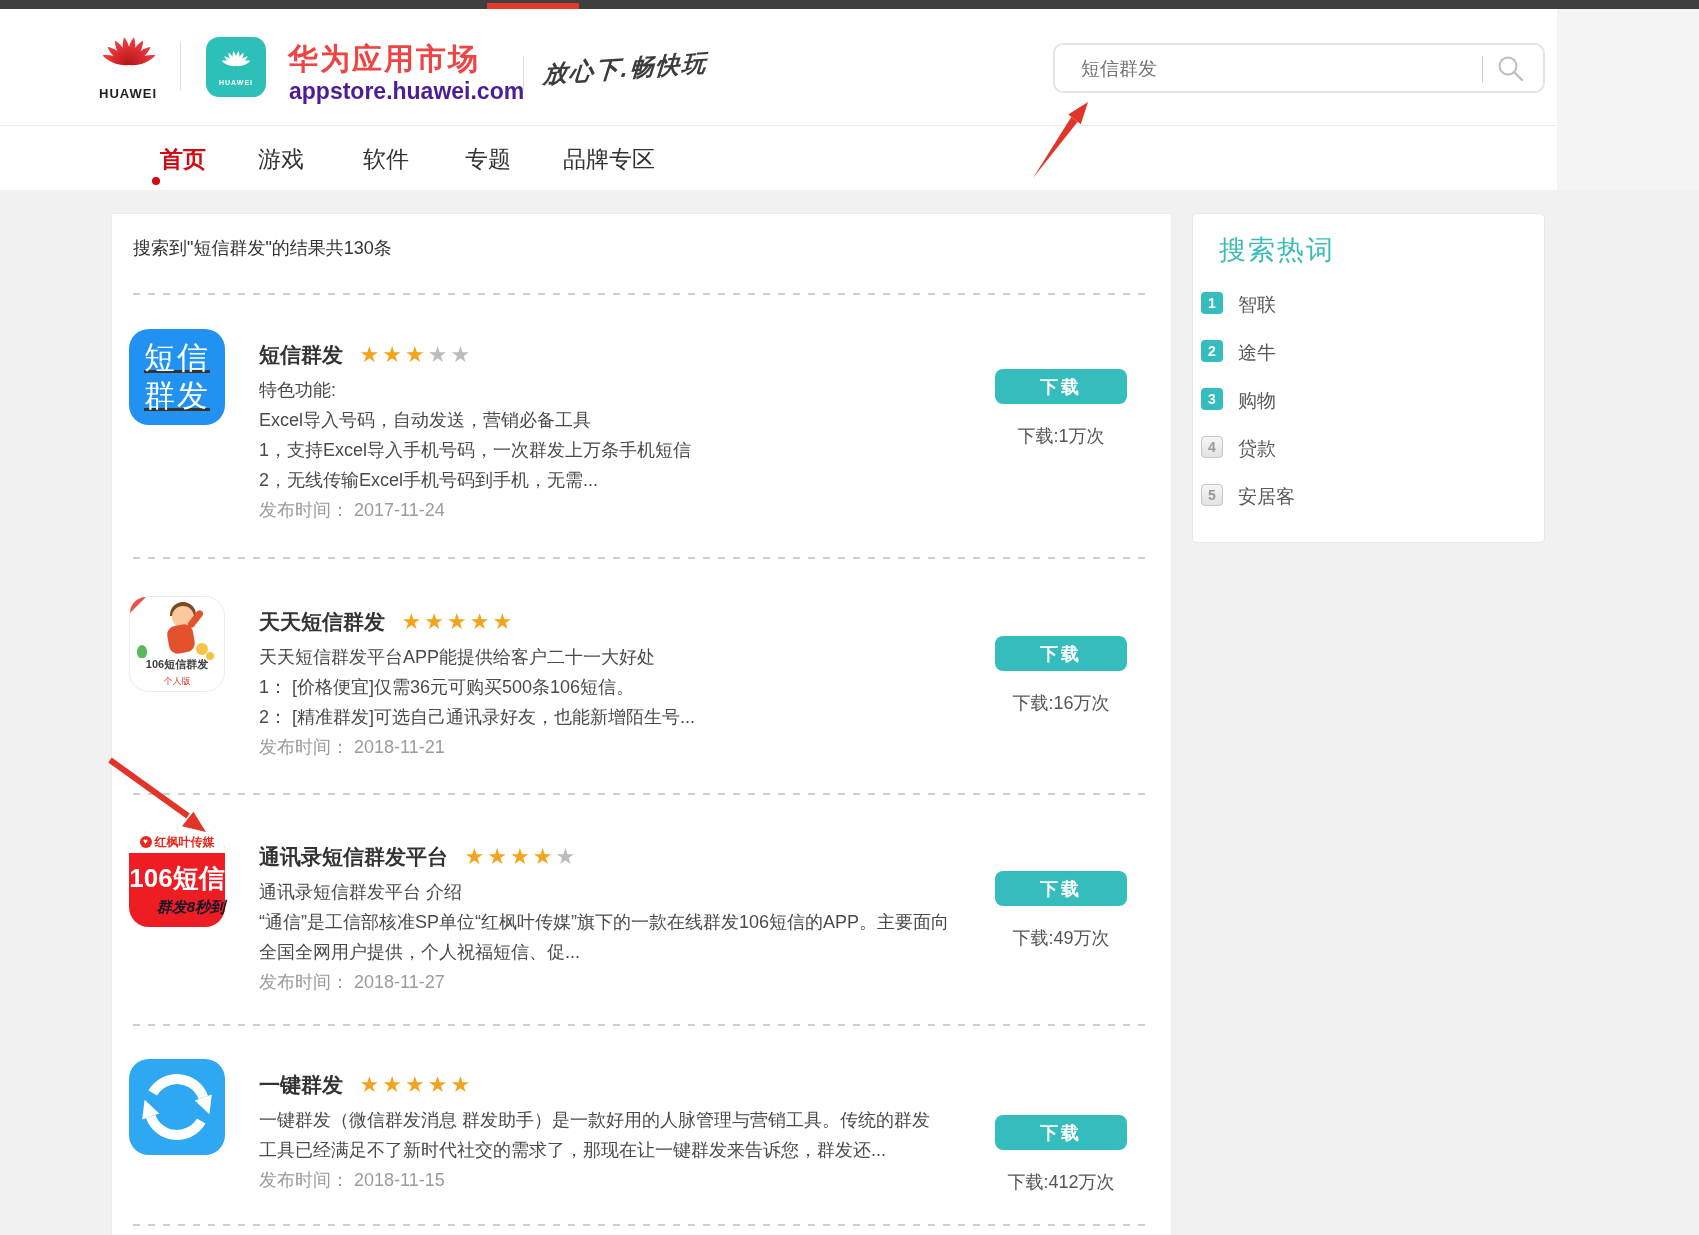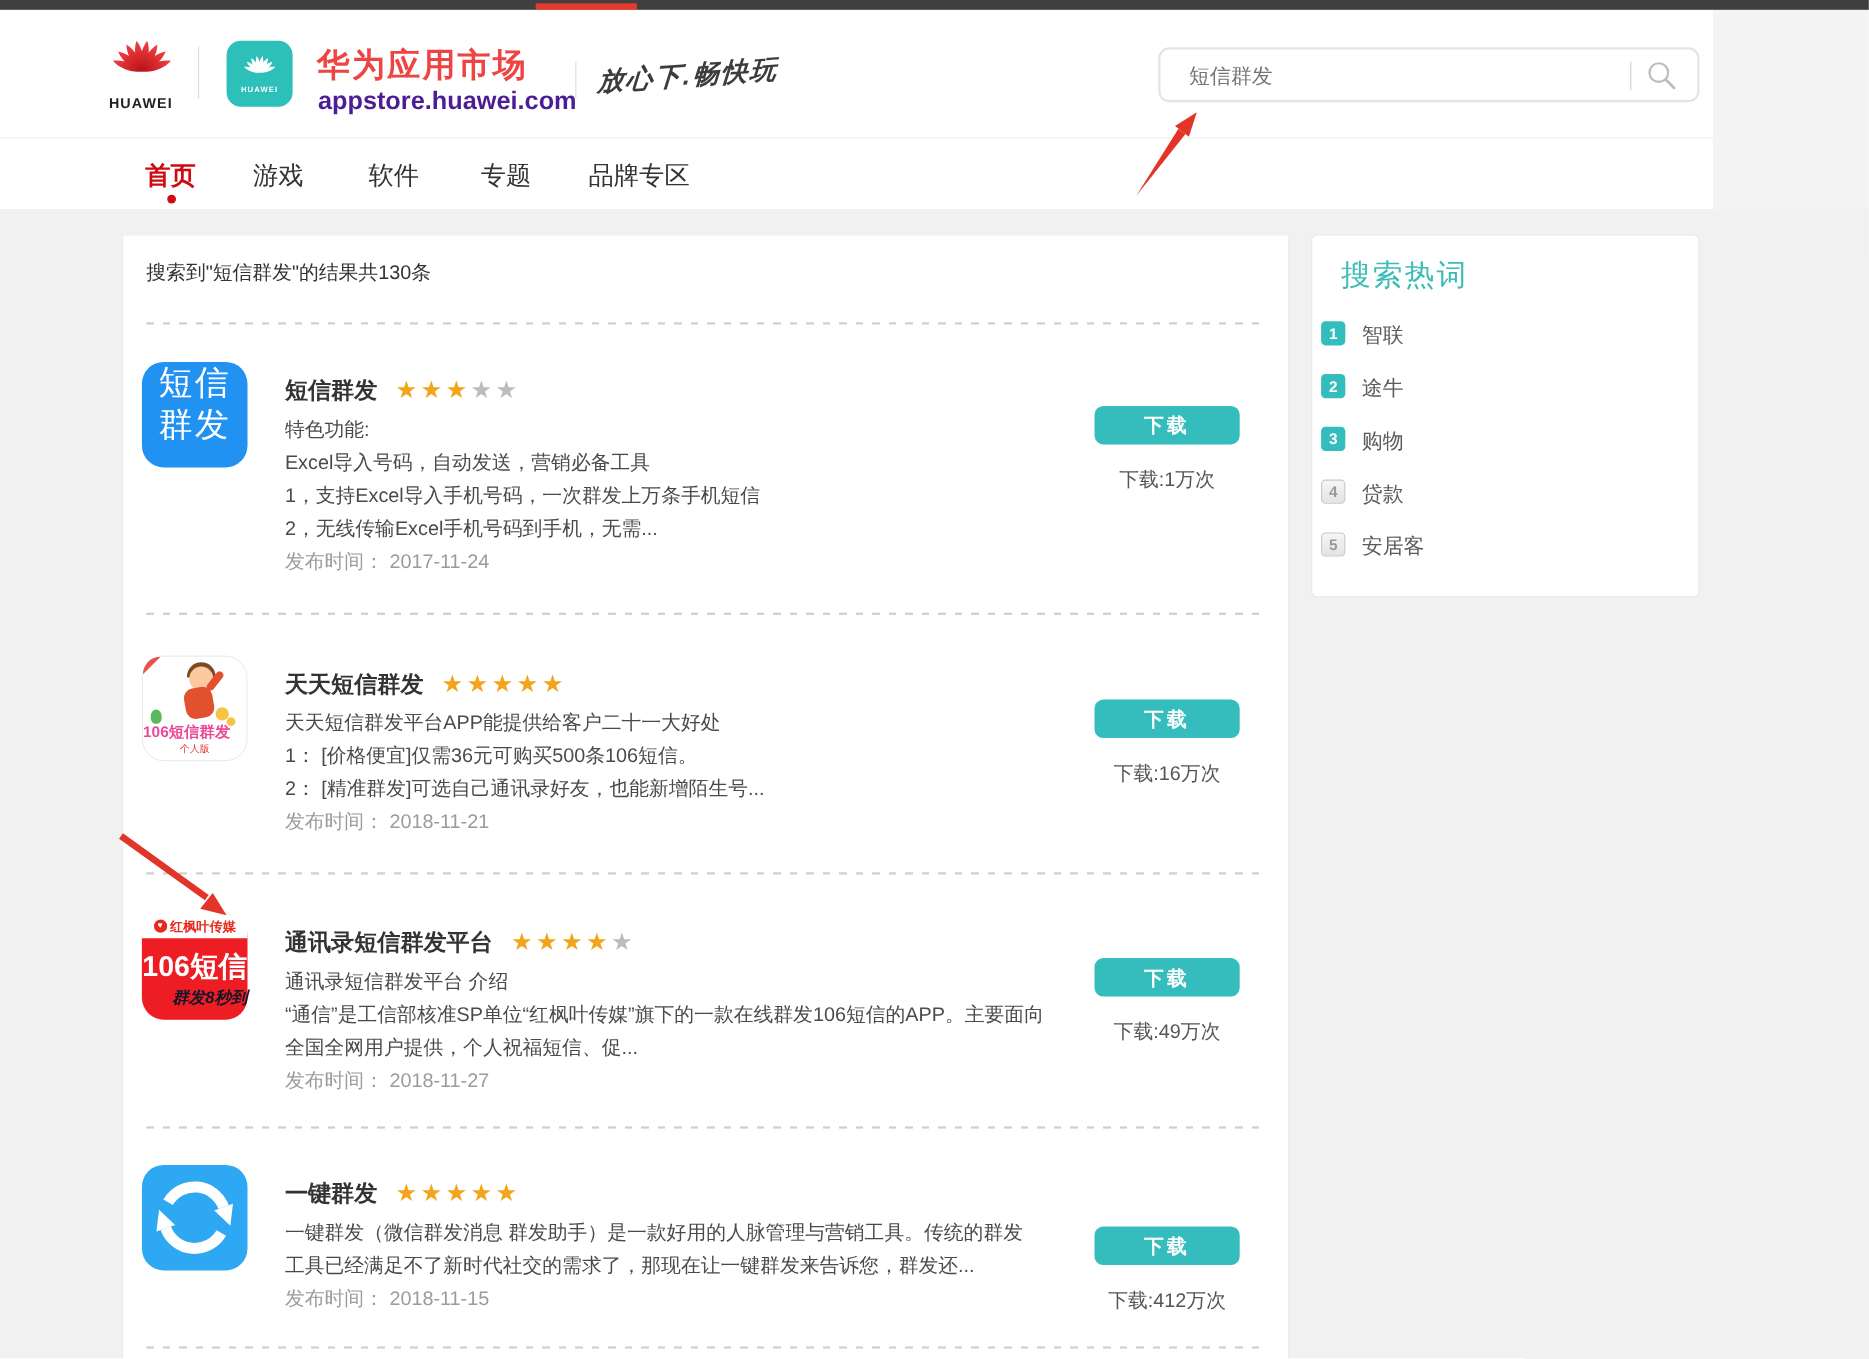--- a/index.html
+++ b/index.html
@@ -36,21 +36,21 @@
   
   .search-box { position:absolute; left:1053px; top:34px; width:492px; height:50px;
       background:#fff; border:2px solid #e4e4e4; border-radius:10px; }
   .search-input { position:absolute; left:26px; top:4px; width:390px; height:40px; border:none; outline:none;
       font-size:19px; color:#757575; background:transparent; font-family:inherit; }
   .search-div { position:absolute; left:427px; top:11px; width:1px; height:26px; background:#ccc; }
   .search-ico { position:absolute; left:442px; top:10px; width:28px; height:28px; cursor:pointer; }
   
   .navline { position:absolute; left:0; top:125px; width:1557px; height:1px; background:#ececec; }
   .nav { position:absolute; left:0; top:126px; width:1557px; height:64px; background:#fff; }
-  .nav-item { position:absolute; top:18px; font-size:23px; color:#333; cursor:pointer; }
+  .nav-item { position:absolute; top:18px; font-size:23px; color:#333; cursor:pointer;margin-left:28px; }
   .nav-item.active { color:#cf0a12; font-weight:bold; }
   .nav-dot { position:absolute; left:152px; top:51px; width:8px; height:8px; border-radius:50%; background:#cf0a12; }
   .n0{left:132px} .n1{left:230px} .n2{left:335px} .n3{left:437px} .n4{left:535px}
   
   .main-card { position:absolute; left:111px; top:213px; width:1061px; height:1060px;
       background:#fff; border:1px solid #ececec; }
   .summary { position:absolute; left:21px; top:22px; font-size:18px; color:#333; }
   .dash { position:absolute; left:21px; width:1018px; height:2px;
       background:repeating-linear-gradient(to right,#cfcfcf 0 7px,transparent 7px 15px); }
   .d0{top:79px} .d1{top:343px} .d2{top:579px} .d3{top:810px} .d4{top:1010px}
@@ -64,34 +64,34 @@
   .stars .on { color:#f2a51c; } .stars .off { color:#bcbcbc; }
   .desc-line { font-size:18px; color:#4a4a4a; line-height:30px; }
   .publish { font-size:18px; color:#9b9b9b; line-height:30px; }
   .dl-col { position:absolute; left:857px; top:0; width:150px; text-align:center; }
   .dl-btn { display:block; margin:40px auto 0; width:132px; height:35px; background:#35bdbd; color:#fff;
       border:none; border-radius:8px; font-size:18px; font-weight:bold; letter-spacing:3px;
       font-family:Liberation Mono, monospace; cursor:pointer; }
   .r3 .dl-btn { margin-top:56px; }
   .dl-count { margin-top:20px; font-size:18px; color:#555; }
   
-  .icon-sms { background:#2191f2; display:flex; flex-direction:column; justify-content:flex-start; align-items:center; }
+  .icon-sms { background:#2191f2; display:flex; flex-direction:column; justify-content:center; align-items:center;text-decoration:underline; }
   .icon-sms div { color:#fff; font-size:31px; line-height:38px; letter-spacing:2px; }
   .icon-cartoon { background:#fff; border:1px solid #ececec; }
   .icon-cartoon .ribbon { position:absolute; left:0; top:0; width:0; height:0;
       border-top:16px solid #e5534b; border-right:16px solid transparent; border-radius:20px 0 0 0; }
   .icon-cartoon .head { position:absolute; left:42px; top:9px; width:22px; height:22px; border-radius:50%; background:#fbc99d; }
   .icon-cartoon .hair { position:absolute; left:40px; top:5px; width:26px; height:14px; border-radius:13px 13px 0 0; background:#7a4a21; }
   .icon-cartoon .arm { position:absolute; left:62px; top:12px; width:7px; height:20px; background:#e2502e; border-radius:4px; transform:rotate(38deg); }
   .icon-cartoon .torso { position:absolute; left:38px; top:28px; width:26px; height:28px; background:#e2502e; border-radius:9px; transform:rotate(-10deg); }
   .icon-cartoon .coin1 { position:absolute; left:66px; top:46px; width:12px; height:12px; border-radius:50%; background:#f6c445; }
   .icon-cartoon .coin2 { position:absolute; left:76px; top:55px; width:8px; height:8px; border-radius:50%; background:#f6c445; }
   .icon-cartoon .sprout { position:absolute; left:7px; top:48px; width:10px; height:13px; border-radius:50% 50% 40% 40%; background:#5cb85c; }
-  .icon-cartoon .cap { position:absolute; left:0; top:60px; width:100%; 
-      font-size:14px; font-weight:bold; color:#ec4899; }
+  .icon-cartoon .cap { position:absolute; left:0; top:60px; width:100%; text-align:center;
+      font-size:11px; font-weight:bold; color:#404040; }
   .icon-cartoon .cap-sub { position:absolute; left:0; top:78px; width:100%; text-align:center; font-size:9px; color:#e23428; }
   .icon-red { background:#ee1c23; }
   .icon-red .rl-top { position:absolute; left:0; top:0; width:100%; height:22px; background:#fff; border-radius:18px 18px 0 0;
       display:flex; justify-content:center; align-items:center; gap:3px; font-size:12px; font-weight:bold; color:#e8281e; }
   .icon-red .rl-logo { display:inline-block; width:12px; height:12px; border-radius:50%; background:#e8281e; color:#fff;
       font-size:8px; line-height:12px; text-align:center; }
   .icon-red .rl-mid { position:absolute; left:0; top:30px; width:100%; text-align:center;
       font-size:26px; font-weight:bold; color:#fff; }
   .icon-red .rl-banner { position:absolute; left:0; top:67px; width:100%; text-align:right;
       font-size:15px; font-weight:bold; font-style:italic; color:#0f172a; }

